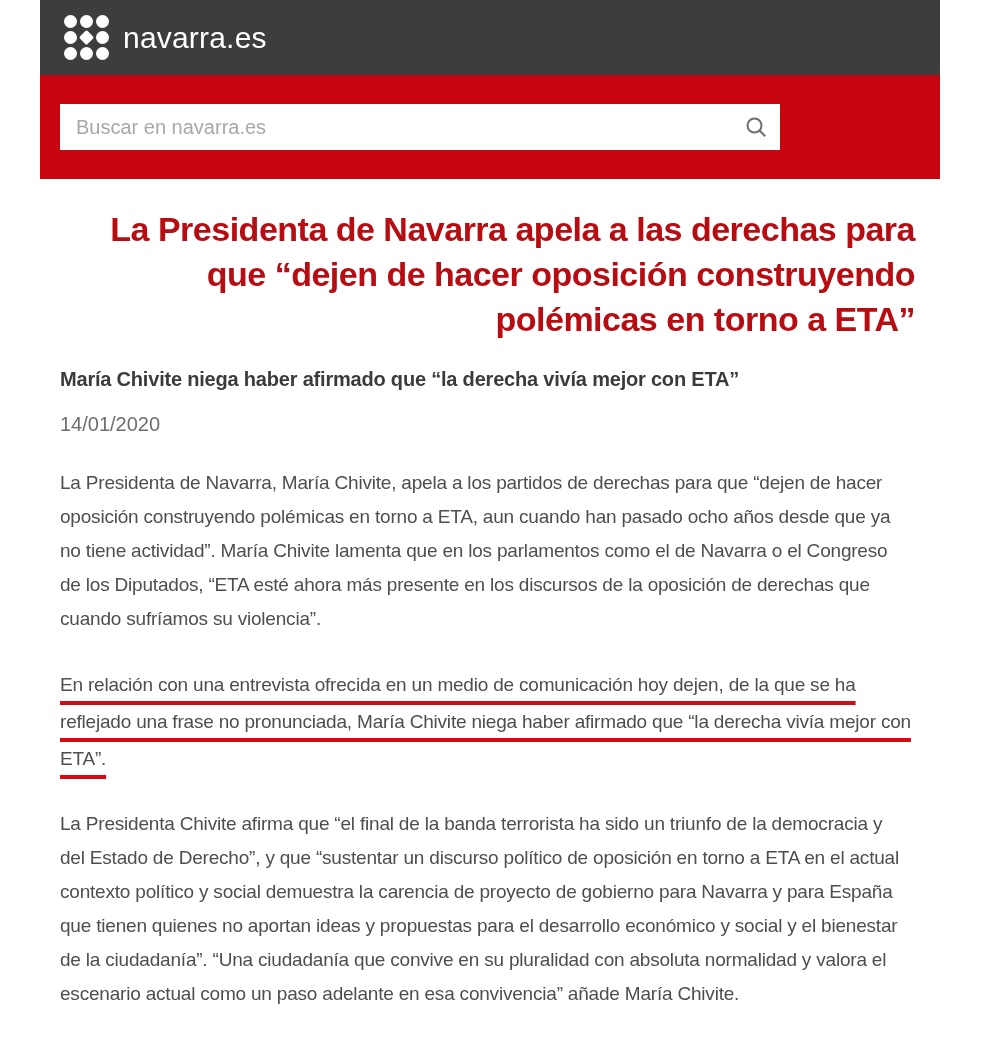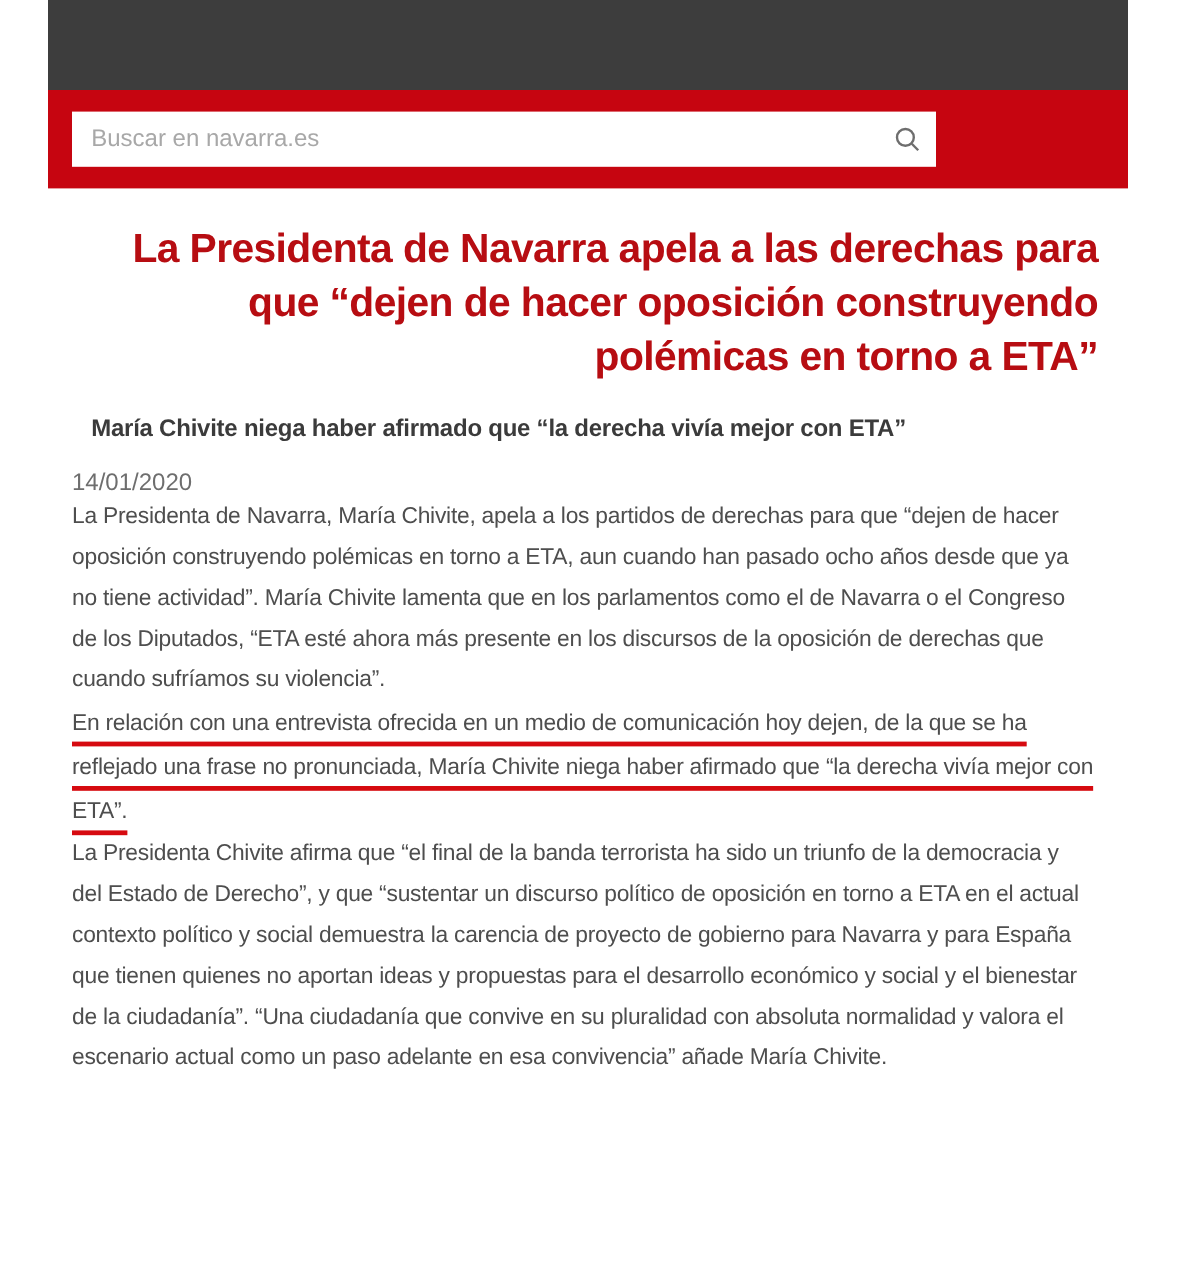--- a/index.html
+++ b/index.html
@@ -29,21 +29,21 @@
     display:grid;grid-template-columns:repeat(3,13px);grid-template-rows:repeat(3,13px);
     gap:3px;
   }
   .logo-grid .dot{width:13px;height:13px;background:#ffffff;border-radius:50%;}
   .logo-grid .diamond{border-radius:2px;transform:rotate(45deg) scale(0.82);}
   .logo-text{color:#ffffff;font-size:30px;font-weight:400;letter-spacing:0.2px;}
   .topnav{margin-left:auto;display:flex;align-items:center;gap:94px;padding-right:22px;}
   .topnav a{color:#f2f2f2;font-size:18px;text-decoration:none;cursor:pointer;}
   
   .searchband{
-    height:82px;background:var(--red-bar);
+    height:104px;background:var(--red-bar);
     display:flex;align-items:center;padding-left:20px;
   }
   .search-box{
     position:relative;width:720px;height:46px;background:#ffffff;
     display:flex;align-items:center;
   }
   .search-box input{
     flex:1;height:100%;border:none;outline:none;
     padding:0 46px 0 16px;font-size:20px;color:#333333;
     font-family:"Liberation Sans","DejaVu Sans",sans-serif;
@@ -58,41 +58,54 @@
   h1.article-title{
     color:var(--title-red);
     font-size:34px;line-height:45px;font-weight:700;letter-spacing:-0.5px;
     max-width:855px;
     text-align:right;
   }
   h2.article-subtitle{
     margin-top:26px;color:var(--subtitle-text);
     font-size:20px;font-weight:700;letter-spacing:-0.2px;
     max-width:855px;
-    margin-left:16px;
   }
   .article-date{margin-top:22px;color:var(--date-text);font-size:20px;}
   p.body-par{
-    max-width:852px;
+    margin-top:30px;max-width:852px;
     color:var(--body-text);font-size:19px;line-height:34px;letter-spacing:-0.2px;
   }
   p.body-par.underlined{
     line-height:37px;
     text-decoration:underline;
     text-decoration-color:var(--underline-red);
     text-decoration-thickness:4px;
     text-underline-offset:10px;
     text-decoration-skip-ink:none;
     cursor:pointer;
   }
 </style>
 </head>
 <body>
 
 <div class="band topbar">
+  <a class="logo">
+    <span class="logo-grid">
+      <span class="dot"></span>
+        <span class="dot"></span>
+        <span class="dot"></span>
+      <span class="dot"></span>
+        <span class="dot diamond"></span>
+        <span class="dot"></span>
+      <span class="dot"></span>
+        <span class="dot"></span>
+        <span class="dot"></span>
+    </span>
+    <span class="logo-text">navarra.es</span>
+  </a>
 </div>
 
 <div class="band searchband">
   <div class="search-box">
     <input type="text" placeholder="Buscar en navarra.es" style="">
     <button class="magnifier">
       <svg width="24" height="24" viewBox="0 0 24 24" fill="none">
         <circle cx="10.5" cy="10.5" r="7" stroke="#6e6e6e" stroke-width="2"></circle>
         <line x1="15.8" y1="15.8" x2="21.2" y2="21.2" stroke="#6e6e6e" stroke-width="2"></line>
       </svg>

